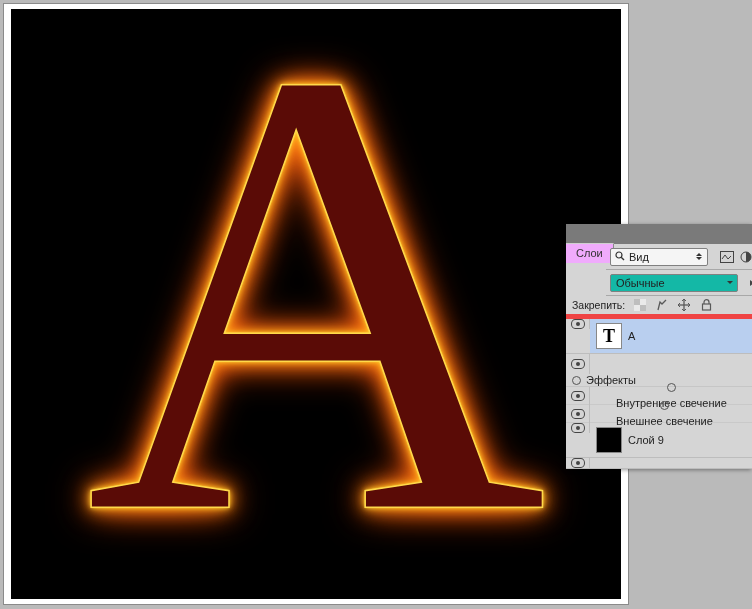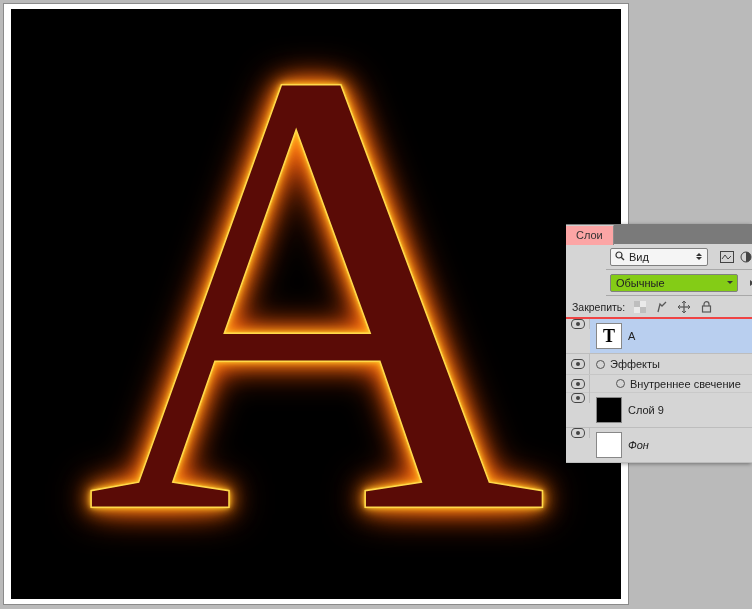--- a/index.html
+++ b/index.html
@@ -53,26 +53,26 @@
     width: 186px;
     background: #d5d5d5;
     box-shadow: -1px 1px 4px rgba(0,0,0,0.4);
   }
   .panel-tabs {
     display: flex;
     background: #7a7a7a;
     height: 20px;
   }
   .panel-tab {
-    background: #fca5a5;
+    background: #f0abfc;
     font-size: 11px;
     padding: 3px 10px 2px 10px;
     color: #333;
     position: relative;
-    top: 1px;
+    top: 19px;
     border-top: 1px solid #cfcfcf;
     border-right: 1px solid #8a8a8a;
     text-align: right;
   }
   .panel-row {
     display: flex;
     align-items: center;
     height: 26px;
     gap: 6px;
     padding: 0 4px;
@@ -102,33 +102,33 @@
   .tri-up { border-bottom: 3px solid #333; margin-bottom:1px;}
   .tri-down { border-top: 3px solid #333; }
   .icon-btn {
     width: 18px; height: 16px;
     display: inline-flex; align-items:center; justify-content:center;
     color:#333;
   }
   .blend-select {
     flex: 0 0 128px;
     height: 18px;
-    background: #84cc16;
+    background: #14b8a6;
     border: 1px solid #808080;
     border-radius: 2px;
     display:flex; align-items:center;
     padding: 0 5px;
     position: relative;
   }
   .blend-select .tri-down { position:absolute; right:4px; top:6px; }
   .spacer { flex: 1; }
 
   .lock-row {
     height: 23px;
-    border-bottom: 2px solid #ef4444;
+    border-bottom: 5px solid #ef4444;
     display:flex; align-items:center;
     padding: 0 6px;
     gap: 8px;
     font-size: 10.5px;
   }
   .lock-icon {
     width: 14px; height:14px;
     display:inline-flex; align-items:center; justify-content:center;
     opacity: 0.85;
   }
@@ -177,20 +177,21 @@
     color:#000;
   }
   .thumb.black { background:#000; }
   .thumb.white { background:#fff; }
   .layer-name { font-size: 11px; }
   .layer-name.italic { font-style: italic; }
 
   .fx-header {
     display:flex; align-items:flex-start;
     border-bottom: 1px solid #c6c6c6;
+    flex-direction: column;
   }
   .fx-header .eye-col { height: 20px; }
   .fx-header .fx-content {
     flex:1; display:flex; align-items:center;
     height: 20px;
     padding: 0 6px;
     gap: 5px;
     font-size: 11px;
   }
   .circ {
@@ -202,20 +203,21 @@
     display:flex; align-items:center;
     border-bottom: 1px solid #c9c9c9;
     height: 18px;
   }
   .fx-item .eye-col { height: 18px; }
   .fx-item .fx-label {
     padding-left: 26px;
     font-size: 11px;
     display:flex; align-items:center;
     gap:5px;
+    flex-direction:column;
   }
   .tri-right {
     width:0; height:0;
     border-top: 3px solid transparent;
     border-bottom: 3px solid transparent;
     border-left: 4px solid #444;
   }
 </style>
 </head>
 <body>
@@ -326,35 +328,40 @@
 
     <div class="fx-item">
       <div class="eye-col">
           <span class="eye"></span>
         </div>
       <div class="fx-label">
           <span class="circ"></span>
           <span>Внутреннее свечение</span>
         </div>
     </div>
+    <div class="fx-item">
+      <div class="eye-col">
+          <span class="eye"></span>
+        </div>
+      <div class="fx-label">
+          <span class="circ"></span>
+          <span>Внешнее свечение</span>
+        </div>
+    </div>
 
     <div class="layer-row">
       <div class="eye-col">
           <span class="eye"></span>
         </div>
       <div class="layer-content">
         <div class="thumb black"></div>
         <span class="layer-name">Слой 9</span>
       </div>
     </div>
 
     <div class="layer-row">
       <div class="eye-col">
           <span class="eye"></span>
         </div>
-      <div class="layer-content">
-        <div class="thumb white"></div>
-        <span class="layer-name italic">Фон</span>
-      </div>
     </div>
 
   </div>
 </div>
 
 </body></html>

